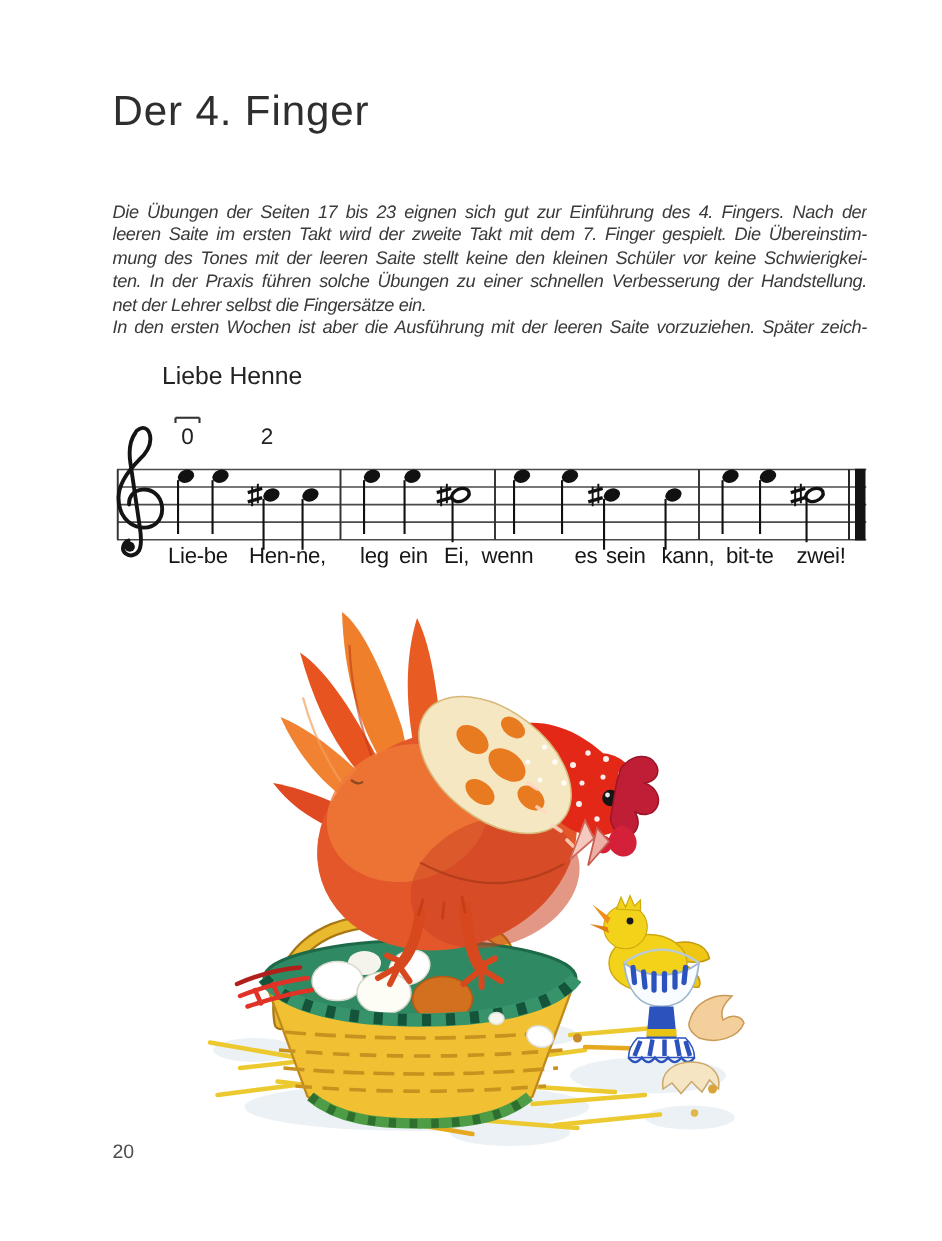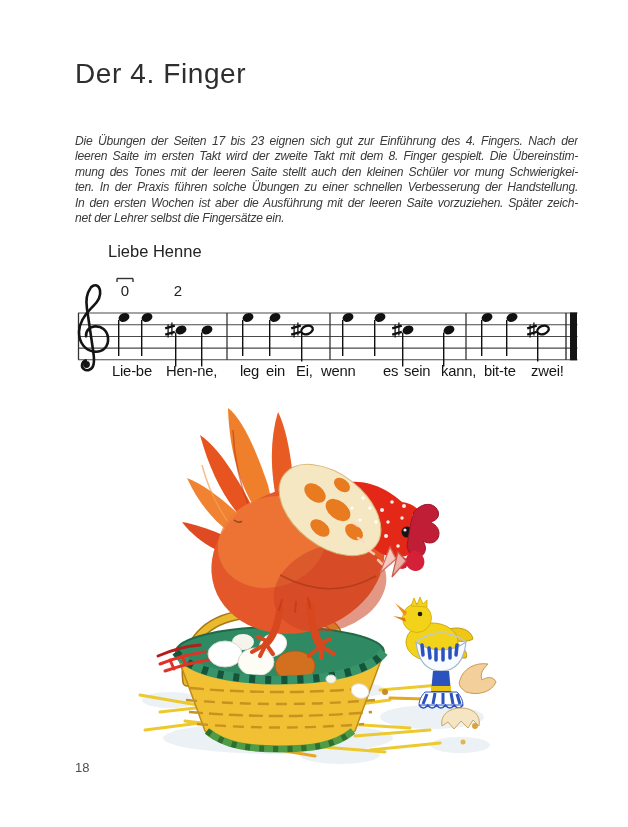--- a/index.html
+++ b/index.html
@@ -19,25 +19,25 @@
 </style>
 </head>
 <body>
 
 <div class="page">
 
   <div class="title">Der 4. Finger</div>
 
   <div class="para">
       <div class="pline">Die Übungen der Seiten 17 bis 23 eignen sich gut zur Einführung des 4. Fingers. Nach der</div>
-      <div class="pline">leeren Saite im ersten Takt wird der zweite Takt mit dem 8. Finger gespielt. Die Übereinstim-</div>
-      <div class="pline">mung des Tones mit der leeren Saite stellt auch den kleinen Schüler vor mung Schwierigkei-</div>
+      <div class="pline">leeren Saite im ersten Takt wird der zweite Takt mit dem 7. Finger gespielt. Die Übereinstim-</div>
+      <div class="pline">mung des Tones mit der leeren Saite stellt keine den kleinen Schüler vor keine Schwierigkei-</div>
       <div class="pline">ten. In der Praxis führen solche Übungen zu einer schnellen Verbesserung der Handstellung.</div>
+      <div class="pline last">net der Lehrer selbst die Fingersätze ein.</div>
       <div class="pline">In den ersten Wochen ist aber die Ausführung mit der leeren Saite vorzuziehen. Später zeich-</div>
-      <div class="pline last">net der Lehrer selbst die Fingersätze ein.</div>
     </div>
 
   <div class="songtitle">Liebe Henne</div>
 
   <svg class="music" viewBox="0 270 628 116">
       <line x1="78" y1="313" x2="577.5" y2="313" stroke="#4a4a4a" stroke-width="1.05"></line>
       <line x1="78" y1="324.7" x2="577.5" y2="324.7" stroke="#4a4a4a" stroke-width="1.05"></line>
       <line x1="78" y1="336.4" x2="577.5" y2="336.4" stroke="#4a4a4a" stroke-width="1.05"></line>
       <line x1="78" y1="348.1" x2="577.5" y2="348.1" stroke="#4a4a4a" stroke-width="1.05"></line>
       <line x1="78" y1="359.8" x2="577.5" y2="359.8" stroke="#4a4a4a" stroke-width="1.05"></line>
@@ -292,14 +292,14 @@
       <path d="M330 290 C333 279 345 272 358 274 C352 280 350 284 352 290 C358 286 364 287 366 292 C362 302 348 306 336 302 C330 298 328 294 330 290 Z" fill="#f2cf9b" stroke="#c99a55"></path>
       <path d="M312 336 C310 325 319 318 331 318 C343 318 351 325 349 336 L343 330 L338 338 L331 331 L324 339 L318 332 Z" fill="#f6e5c2" stroke="#c9a86a"></path>
       <ellipse cx="230" cy="301" rx="9" ry="7" fill="#ffffff" stroke="#dddcd2" transform="rotate(18 230 301)"></ellipse>
       <ellipse cx="201" cy="289" rx="5" ry="4" fill="#f6f6ee" stroke="#e0e0d4"></ellipse>
       <circle cx="255" cy="302" r="3" fill="#c98a2e"></circle>
       <circle cx="345" cy="336" r="3" fill="#d9a43c"></circle>
       <circle cx="333" cy="352" r="2.5" fill="#e0b84a"></circle>
     </g>
   </svg>
 
-  <div class="pagenum">18</div>
+  <div class="pagenum">20</div>
 </div>
 
 </body></html>

